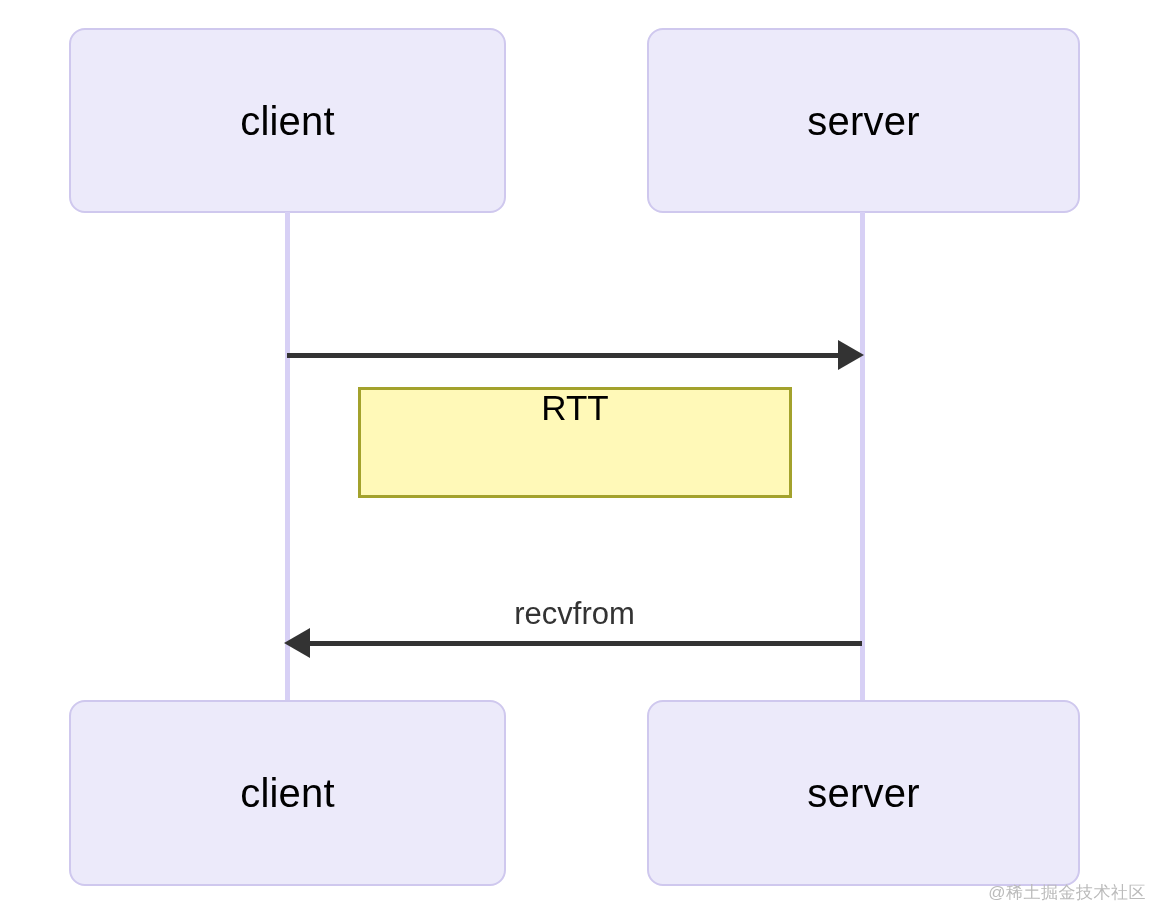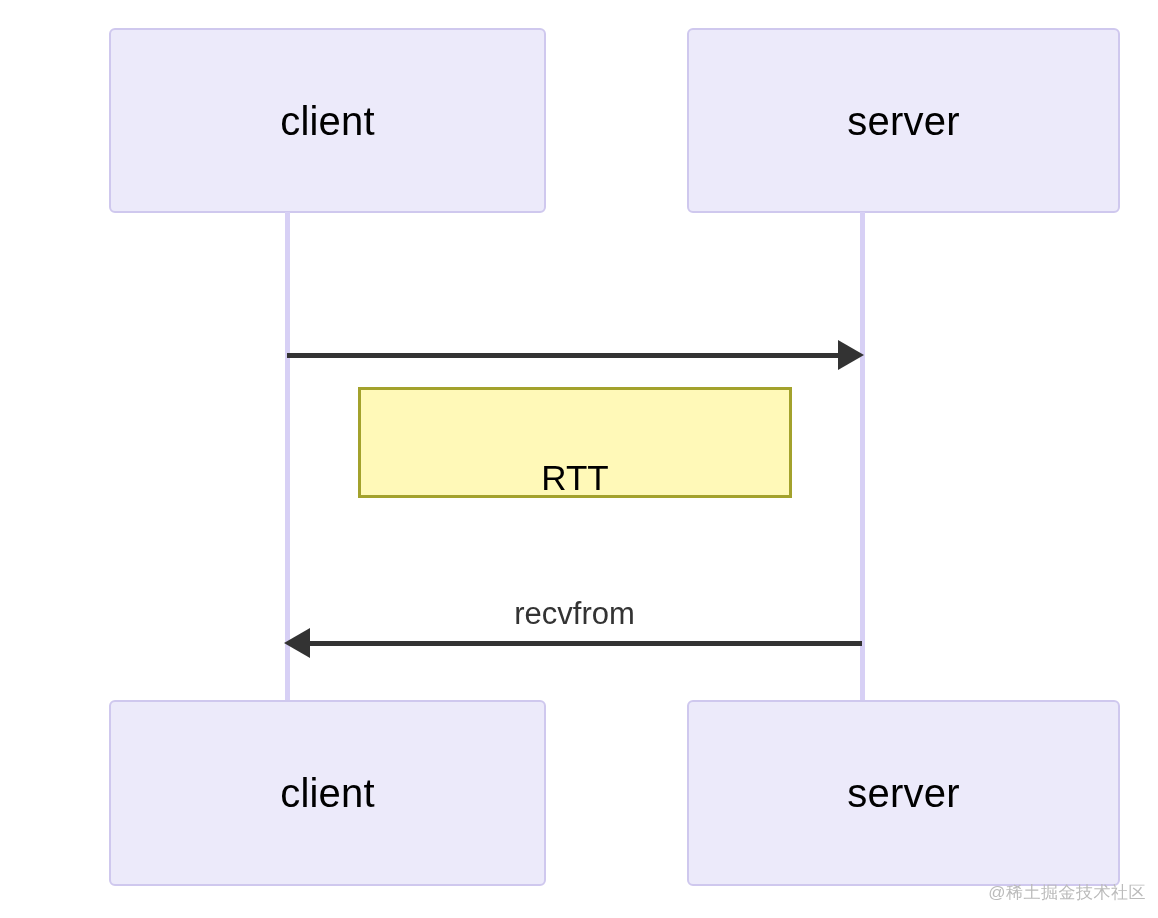--- a/index.html
+++ b/index.html
@@ -17,25 +17,24 @@
     background: #ffffff;
     overflow: hidden;
   }
 
   
   .actor-box {
     position: absolute;
     box-sizing: border-box;
     background: #ECEAFA;
     border: 2px solid #CFC8EE;
-    border-radius: 6px;
+    border-radius: 16px;
     display: flex;
     align-items: center;
     justify-content: center;
-    margin-left: 40px;
   }
   .actor-label {
     font-size: 40px;
     color: #000000;
     line-height: 1;
     letter-spacing: 0.2px;
   }
 
   #actor-client-top   { left: 69px;  top: 28px;  width: 437px; height: 185px; }
   #actor-server-top   { left: 647px; top: 28px; width: 433px; height: 185px; }
@@ -96,21 +95,21 @@
     position: absolute;
     box-sizing: border-box;
     left: 358px;
     top: 387px;
     width: 434px;
     height: 111px;
     background: #FFF9B8;
     border: 3px solid #A3A22C;
     border-radius: 0;
     display: flex;
-    align-items: flex-end;
+    align-items: flex-start;
     justify-content: center;
   }
   .note-label {
     font-size: 35px;
     color: #000000;
     line-height: 1;
   }
 
   
   #watermark {

